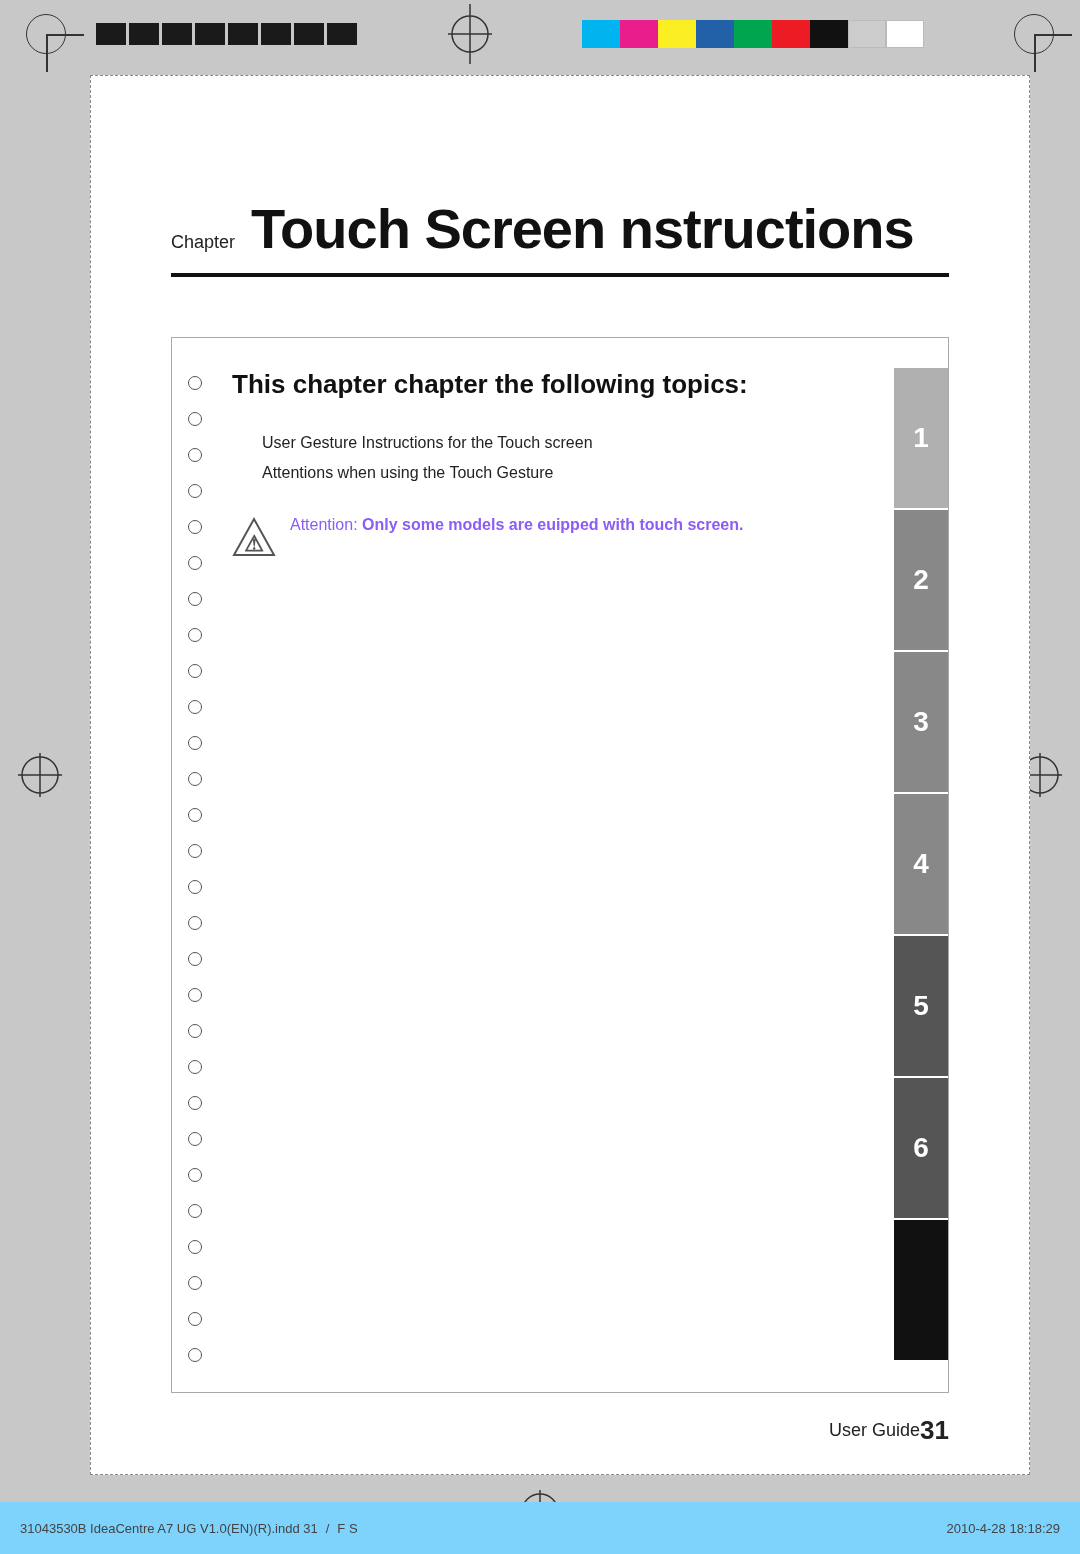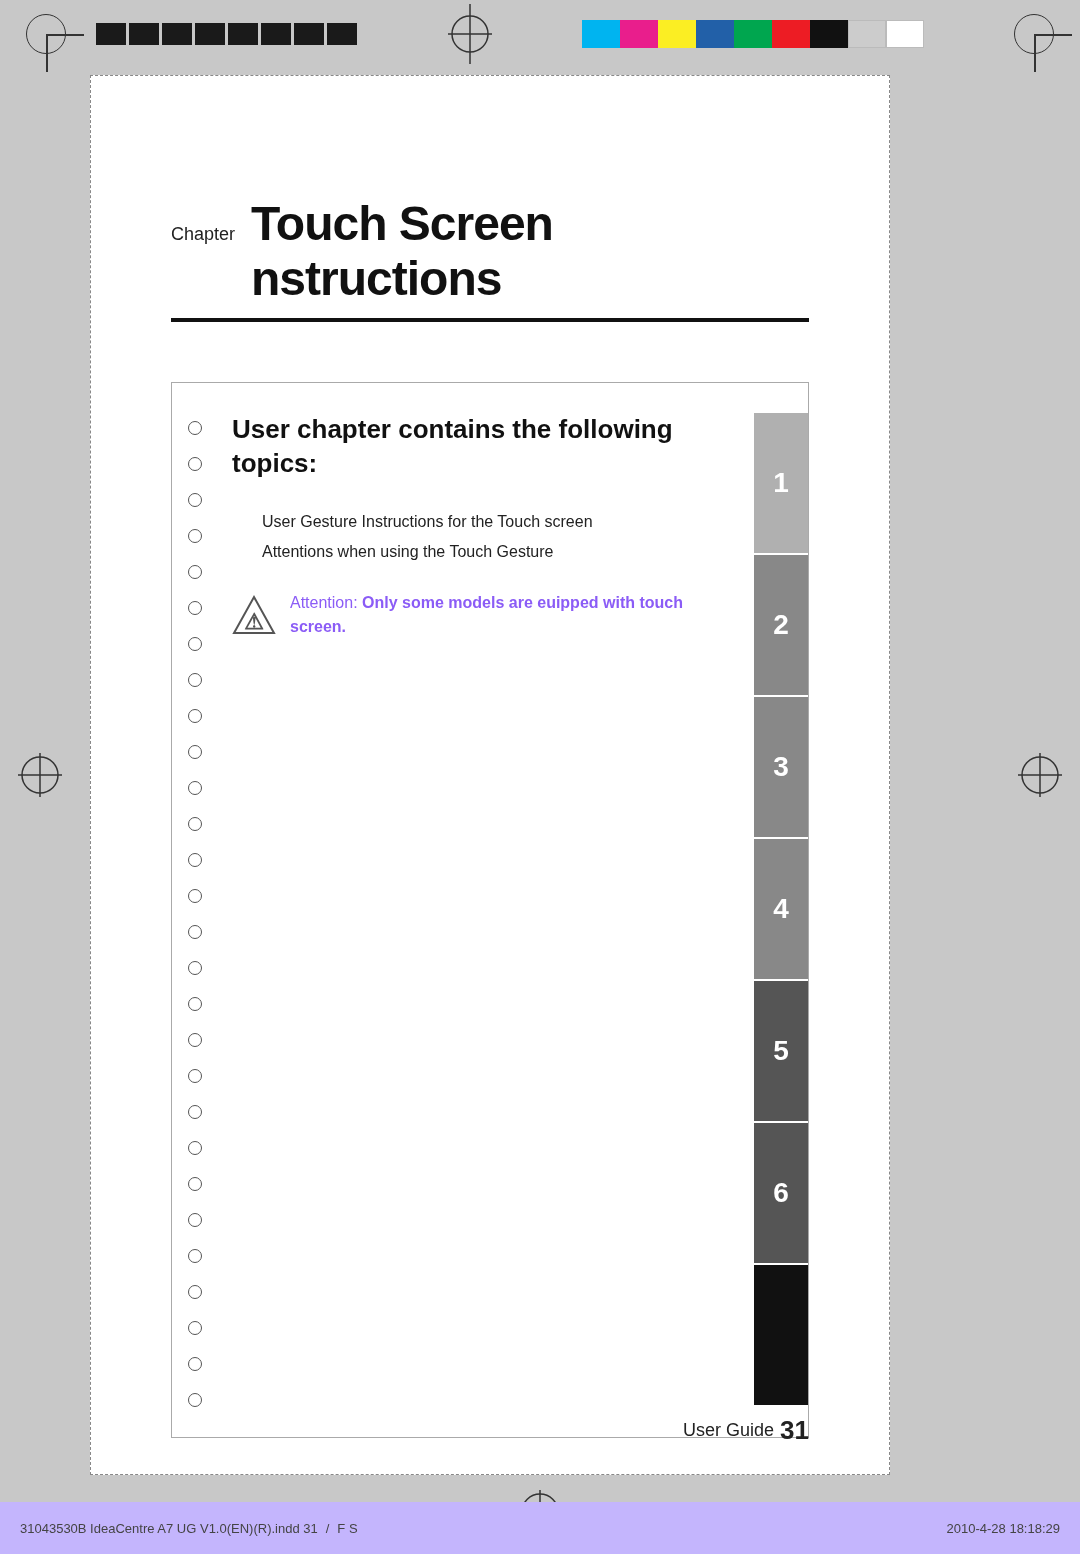--- a/index.html
+++ b/index.html
@@ -57,21 +57,21 @@
     .reg-cross::after {
       width: 100%;
       height: 1.5px;
     }
 
     
     .page {
       position: absolute;
       top: 75px;
       left: 90px;
-      width: 800px;
+      width: 940px;
       height: 1400px;
       background: white;
       border: 1.5px dashed #888;
     }
 
     
     .chapter-header {
       padding: 120px 80px 20px 80px;
     }
 
@@ -82,21 +82,21 @@
       margin-bottom: 12px;
     }
 
     .chapter-label {
       font-size: 18px;
       color: #222;
       font-family: Arial, sans-serif;
     }
 
     .chapter-title {
-      font-size: 48px;
+      font-size: 56px;
       font-weight: bold;
       color: #111;
       font-family: Arial, sans-serif;
       letter-spacing: -1px;
     }
 
     .chapter-divider {
       width: 100%;
       height: 4px;
       background: #111;
@@ -207,36 +207,36 @@
 
     
     .page-footer {
       position: absolute;
       bottom: 28px;
       right: 80px;
       font-size: 18px;
       color: #222;
       display: flex;
       align-items: center;
-      gap: 6px;
+      gap: 0;
     }
 
     .footer-page-num {
       font-size: 26px;
       font-weight: bold;
     }
 
     
     .bottom-bar {
       position: absolute;
       bottom: 0;
       left: 0;
       width: 100%;
       height: 52px;
-      background: #c4b5fd;
+      background: #7dd3fc;
       display: flex;
       align-items: center;
       justify-content: space-between;
       padding: 0 20px;
       font-size: 13px;
       color: #444;
     }
 
     .bottom-bar-left {
       display: flex;
@@ -371,21 +371,21 @@
       <div class="bullet-circle"></div>
       <div class="bullet-circle"></div>
       <div class="bullet-circle"></div>
       <div class="bullet-circle"></div>
       <div class="bullet-circle"></div>
       <div class="bullet-circle"></div>
       <div class="bullet-circle"></div>
     </div>
 
     <div class="main-col">
-      <div class="toc-title">User chapter contains the following topics:</div>
+      <div class="toc-title">This chapter chapter the following topics:</div>
 
       <div class="toc-items">
         <div class="toc-item">User Gesture Instructions for the Touch screen</div>
         <div class="toc-item">Attentions when using the Touch Gesture</div>
       </div>
 
       <div class="attention-box">
         <div class="attention-icon">
           
           <svg width="44" height="44" viewBox="0 0 44 44">

